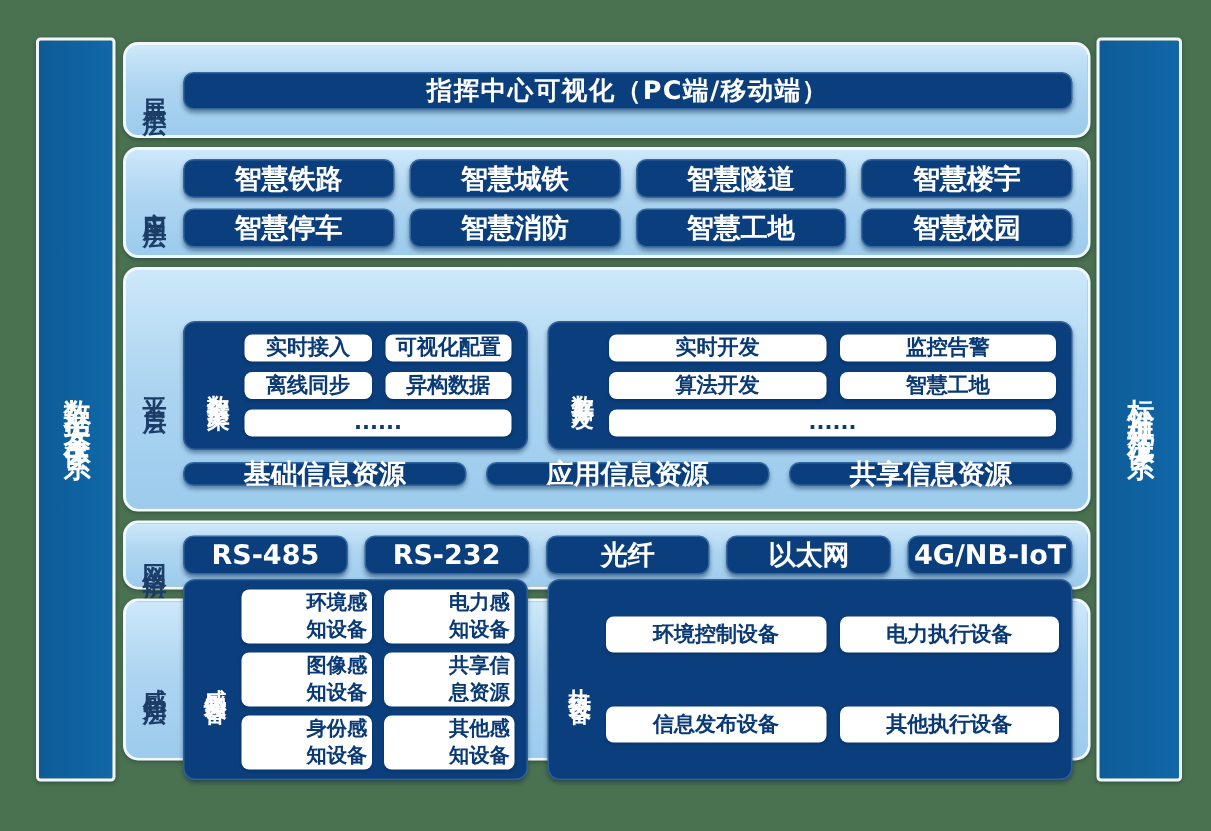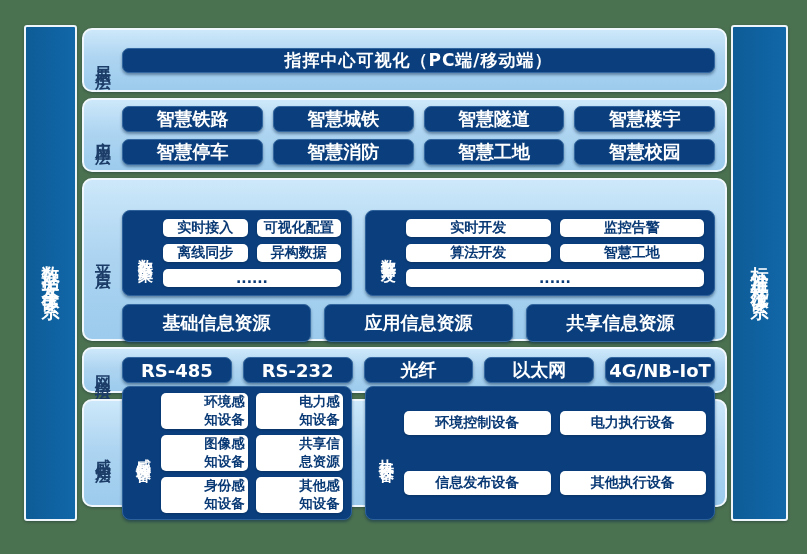--- a/index.html
+++ b/index.html
@@ -104,21 +104,21 @@
   }
   .wbtn {
     background: #ffffff; border-radius: 5px;
     color: #0a3a75; font-weight: bold; font-size: 14px;
     display: flex; align-items: center; justify-content: center;
     box-shadow: 0 1px 2px rgba(7,35,70,.4);
     text-align: center;
   }
   .wbtn.wide { grid-column: 1 / 3; }
   .resources-row { flex: 0 0 30px; display: flex; gap: 13px; }
-  .res-btn { flex: 1; height: 38px; }
+  .res-btn { flex: 1; height: 16px; }
 
   
   #network-layer { height: 46px; }
   .net-row { flex: 1; height: 100%; display: flex; gap: 11px; }
   .net-row .nbtn { flex: 1; }
 
   
   #perception-layer { height: 108px; }
   .perception-content {
     flex: 1; display: flex; gap: 13px; padding: 8px 10px 8px 0; box-sizing: border-box;

